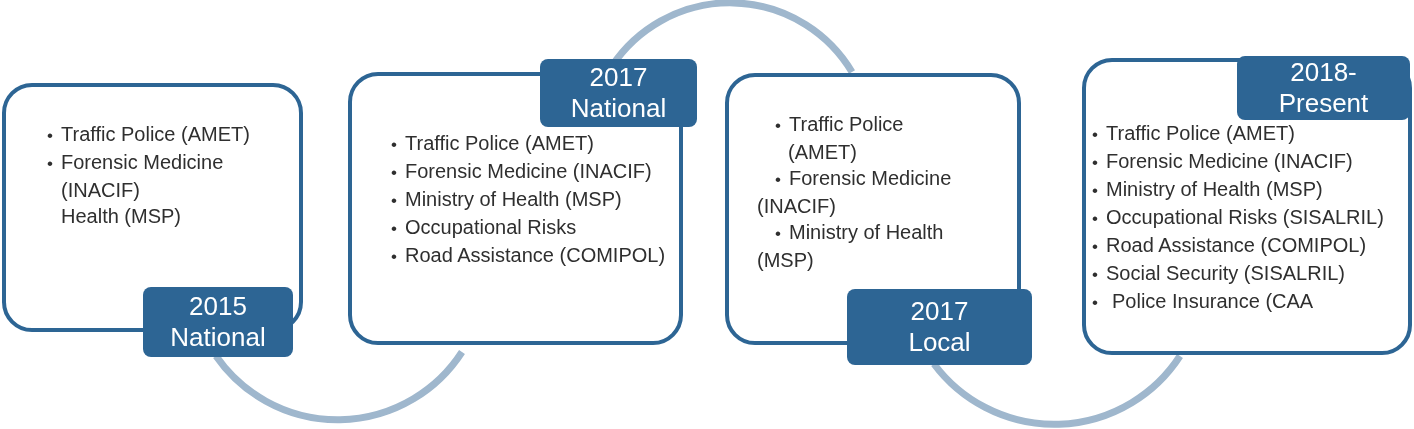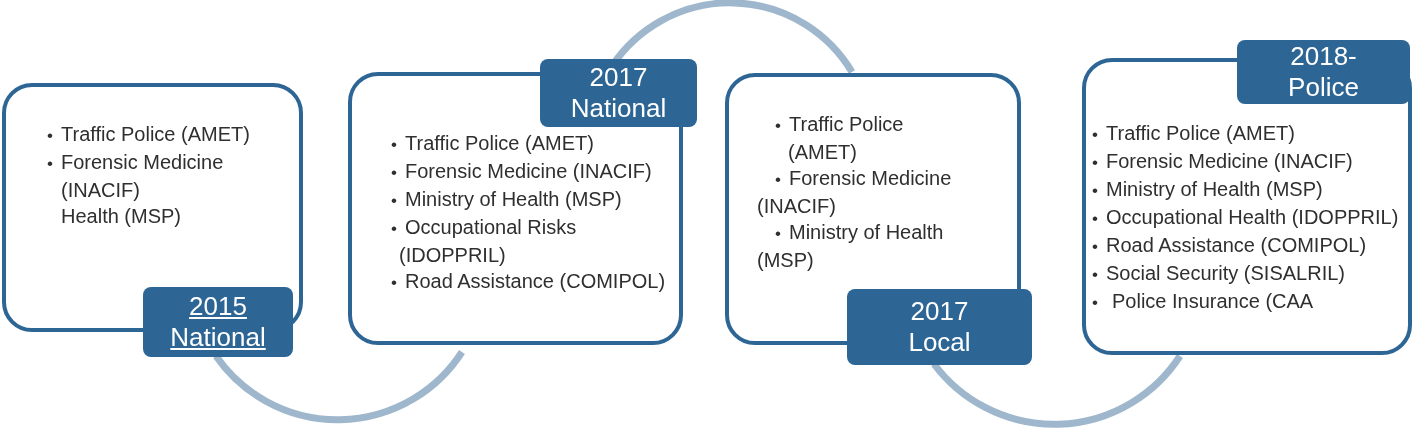--- a/index.html
+++ b/index.html
@@ -58,24 +58,24 @@
     border-radius:8px;
     display:flex;
     flex-direction:column;
     justify-content:center;
     align-items:center;
     text-align:center;
     font-size:26px;
     line-height:31px;
     z-index:2;
   }
-  .tag1{left:143px;top:287px;width:150px;height:70px;text-decoration:underline;}
+  .tag1{left:143px;top:287px;width:150px;height:70px;}
   .tag2{left:540px;top:59px;width:157px;height:68px;}
   .tag3{left:847px;top:289px;width:185px;height:76px;}
-  .tag4{left:1237px;top:40px;width:173px;height:64px;}
+  .tag4{left:1237px;top:56px;width:173px;height:64px;}
 </style>
 </head>
 <body>
 
 <div class="canvas">
 
   <svg class="arcs" width="1414" height="429" viewBox="0 0 1414 429">
     <path class="arc" d="M 216 356 A 148 148 0 0 0 462 352"></path>
     <path class="arc" d="M 612 66 A 142 142 0 0 1 852 72"></path>
     <path class="arc" d="M 934 364 A 150 150 0 0 0 1180 356"></path>
@@ -89,42 +89,41 @@
         <div class="line cont hang"><span class="txt">Health (MSP)</span></div>
       </div>
   </div>
 
   <div class="box box2">
     <div class="content">
         <div class="line"><span class="dot">•</span><span class="txt">Traffic Police (AMET)</span></div>
         <div class="line"><span class="dot">•</span><span class="txt">Forensic Medicine (INACIF)</span></div>
         <div class="line"><span class="dot">•</span><span class="txt">Ministry of Health (MSP)</span></div>
         <div class="line"><span class="dot">•</span><span class="txt">Occupational Risks</span></div>
-        <div class="line cont hang-sm"><span class="txt">(IDOPPRIL)</span></div>
         <div class="line"><span class="dot">•</span><span class="txt">Road Assistance (COMIPOL)</span></div>
       </div>
   </div>
 
   <div class="box box3">
     <div class="content">
         <div class="line"><span class="dot">•</span><span class="txt">Traffic Police</span></div>
         <div class="line cont near"><span class="txt">(AMET)</span></div>
         <div class="line"><span class="dot">•</span><span class="txt">Forensic Medicine</span></div>
         <div class="line cont flush"><span class="txt">(INACIF)</span></div>
         <div class="line"><span class="dot">•</span><span class="txt">Ministry of Health</span></div>
         <div class="line cont flush"><span class="txt">(MSP)</span></div>
       </div>
   </div>
 
   <div class="box box4">
     <div class="content">
         <div class="line"><span class="dot">•</span><span class="txt">Traffic Police (AMET)</span></div>
         <div class="line"><span class="dot">•</span><span class="txt">Forensic Medicine (INACIF)</span></div>
         <div class="line"><span class="dot">•</span><span class="txt">Ministry of Health (MSP)</span></div>
-        <div class="line"><span class="dot">•</span><span class="txt">Occupational Health (IDOPPRIL)</span></div>
+        <div class="line"><span class="dot">•</span><span class="txt">Occupational Risks (SISALRIL)</span></div>
         <div class="line"><span class="dot">•</span><span class="txt">Road Assistance (COMIPOL)</span></div>
         <div class="line"><span class="dot">•</span><span class="txt">Social Security (SISALRIL)</span></div>
         <div class="line sp"><span class="dot">•</span><span class="txt">Police Insurance (CAA</span></div>
       </div>
   </div>
 
   <div class="tag tag1">
     <div>2015</div>
     <div>National</div>
   </div>
@@ -134,16 +133,16 @@
     <div>National</div>
   </div>
 
   <div class="tag tag3">
     <div>2017</div>
     <div>Local</div>
   </div>
 
   <div class="tag tag4">
     <div>2018-</div>
-    <div>Police</div>
+    <div>Present</div>
   </div>
 
 </div>
 
 </body></html>

